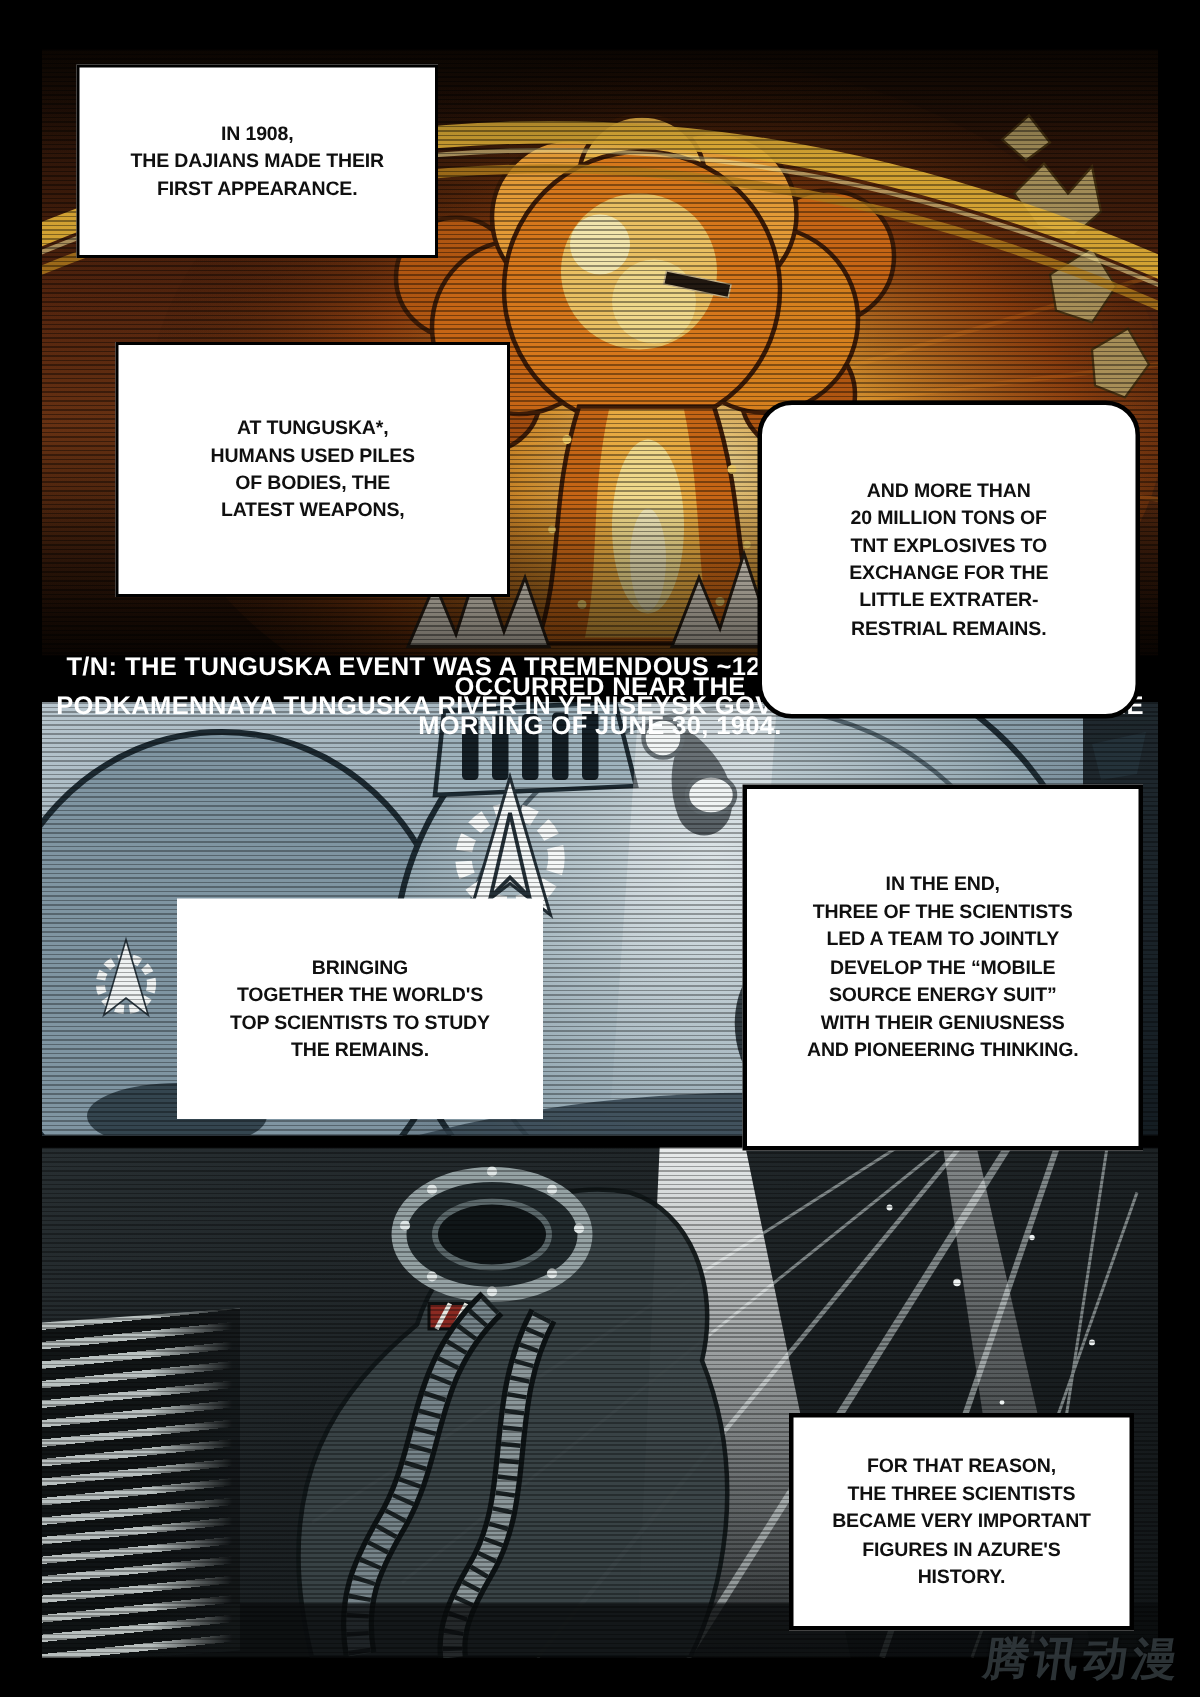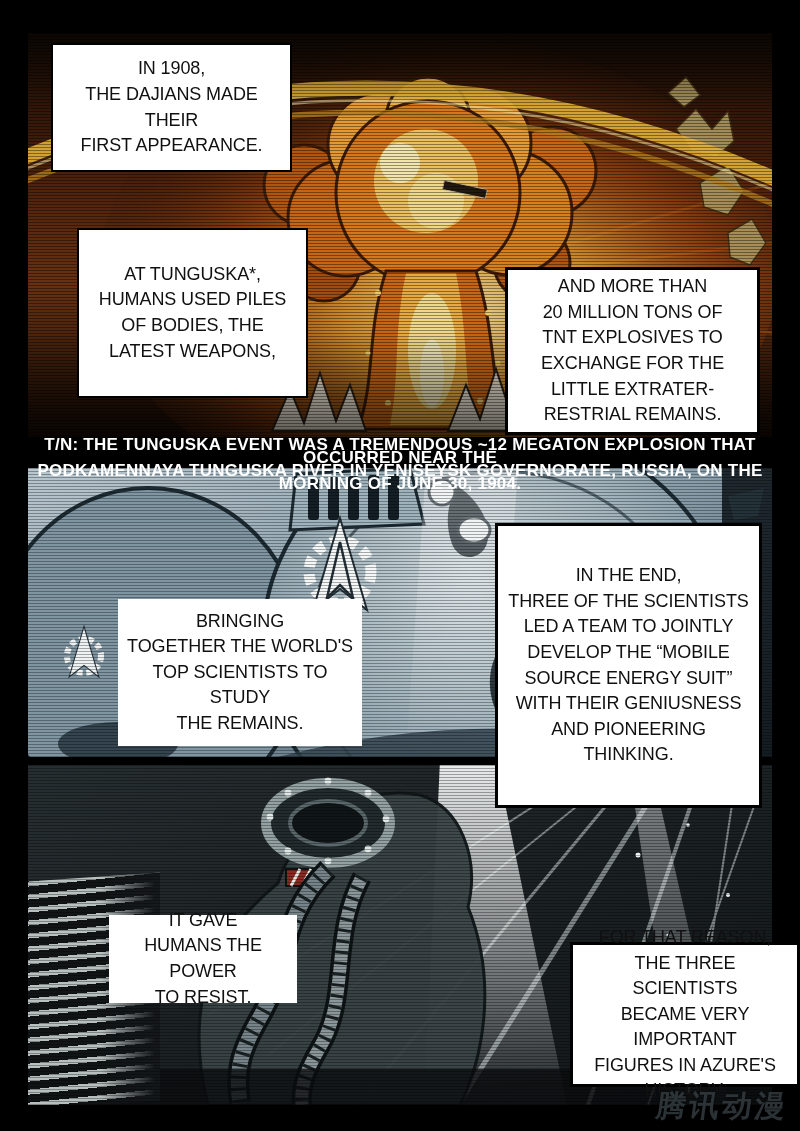--- a/index.html
+++ b/index.html
@@ -8,33 +8,33 @@
   .panel{position:absolute;overflow:hidden;background:#000;}
   .panel svg{display:block;width:100%;height:100%;}
   .scan::after{content:"";position:absolute;inset:0;pointer-events:none;
         background:repeating-linear-gradient(180deg,rgba(0,0,0,.32) 0 1px,rgba(0,0,0,0) 1px 3px);}
   .scan-strong::after{background:repeating-linear-gradient(180deg,rgba(0,0,0,.42) 0 1px,rgba(20,5,0,.05) 1px 3px);}
   #panel-explosion{left:28px;top:33px;width:744px;height:404px;}
   #panel-armor{left:28px;top:468px;width:744px;height:289px;}
   #panel-suit{left:28px;top:765px;width:744px;height:340px;}
   .caption{position:absolute;z-index:5;background:#fff;color:#101010;
         display:flex;align-items:center;justify-content:center;text-align:center;
-        font-weight:400;font-size:18px;line-height:1.42;letter-spacing:-.1px;
+        font-weight:700;font-size:13px;line-height:1.42;letter-spacing:-.1px;
         white-space:pre-line;box-sizing:border-box;padding:6px 8px;}
   .b2{border:2px solid #000;}
   .b3{border:3px solid #000;}
   #cap-1908   {left:51px; top:43px;  width:241px;height:129px;}
-  #cap-tung   {left:77px; top:228px; width:231px;height:170px;}
-  #cap-tnt    {left:505px;top:267px; width:255px;height:168px;}
+  #cap-tung   {left:77px; top:228px; width:263px;height:170px;}
+  #cap-tnt    {left:505px;top:267px; width:255px;height:212px;border-radius:23px;}
   #cap-after  {left:39px; top:478px; width:248px;height:144px;}
   #cap-bring  {left:118px;top:599px; width:244px;height:147px;text-align:center;}
-  #cap-end    {left:495px;top:523px; width:267px;height:285px;}
+  #cap-end    {left:495px;top:523px; width:267px;height:244px;}
   #cap-result {left:34px; top:783px; width:227px;height:132px;}
   #cap-gave   {left:109px;top:915px; width:188px;height:88px;}
-  #cap-reason {left:570px;top:942px; width:230px;height:145px;}
+  #cap-reason {left:526px;top:942px; width:230px;height:145px;}
   #tn-note{position:absolute;left:0;top:438px;width:800px;z-index:4;text-align:center;
         color:#fff;font-weight:700;font-size:17px;line-height:13px;letter-spacing:.25px;}
   #blinds{position:absolute;left:0;top:112px;width:132px;height:228px;opacity:.92;
         transform:skewY(-4deg);
         background:linear-gradient(90deg,rgba(21,24,26,0) 55%,#14181a 96%),
         repeating-linear-gradient(178deg,#c6cecd 0 5px,#101415 5px 13px);}
   #watermark{position:absolute;right:12px;top:1086px;z-index:6;color:#333b3f;
         font-family:"DejaVu Sans",sans-serif;font-weight:700;font-size:30px;
         letter-spacing:3px;transform:skewX(-8deg);opacity:.85;text-shadow:0 0 2px #000;}
 </style>
@@ -282,23 +282,20 @@
 TOGETHER THE WORLD'S
 TOP SCIENTISTS TO STUDY
 THE REMAINS.</div>
   <div id="cap-end" class="caption b3">IN THE END,
 THREE OF THE SCIENTISTS
 LED A TEAM TO JOINTLY
 DEVELOP THE “MOBILE
 SOURCE ENERGY SUIT”
 WITH THEIR GENIUSNESS
 AND PIONEERING THINKING.</div>
-  <div id="cap-gave" class="caption">IT GAVE
-HUMANS THE POWER
-TO RESIST.</div>
   <div id="cap-reason" class="caption b3">FOR THAT REASON,
 THE THREE SCIENTISTS
 BECAME VERY IMPORTANT
 FIGURES IN AZURE'S
 HISTORY.</div>
 
   <div id="watermark">腾讯动漫</div>
 </div>
 
 </body></html>

